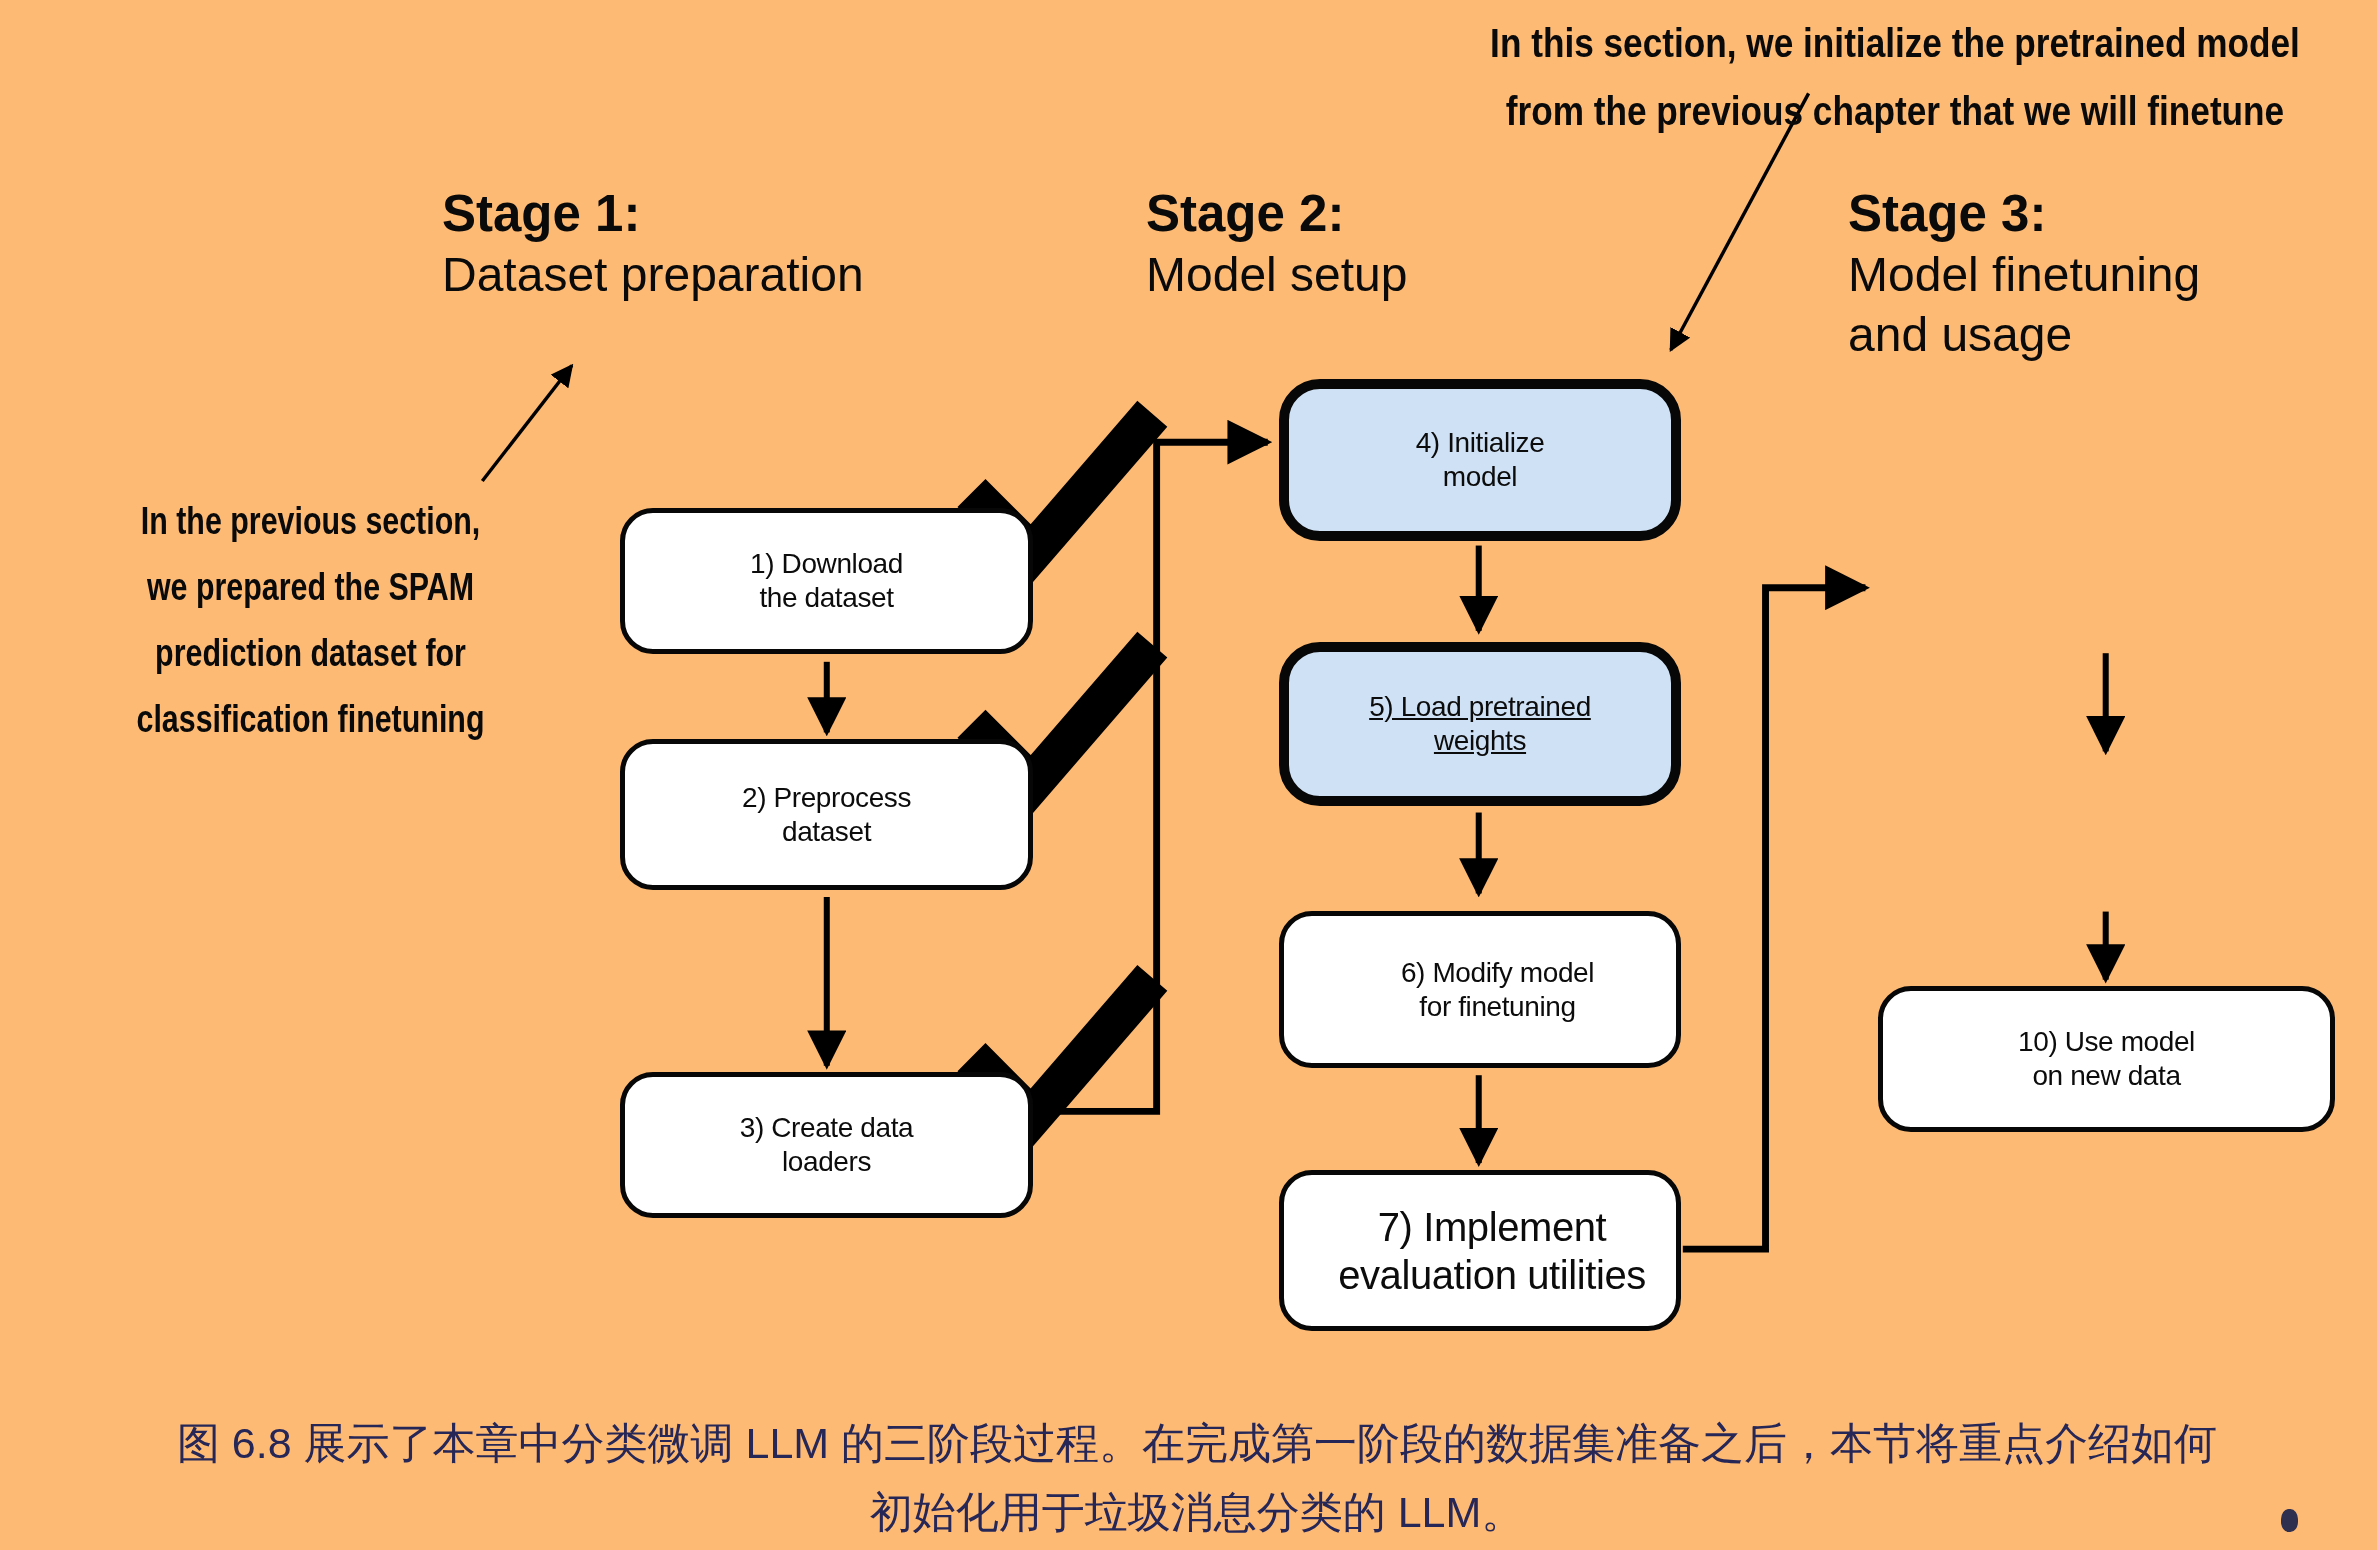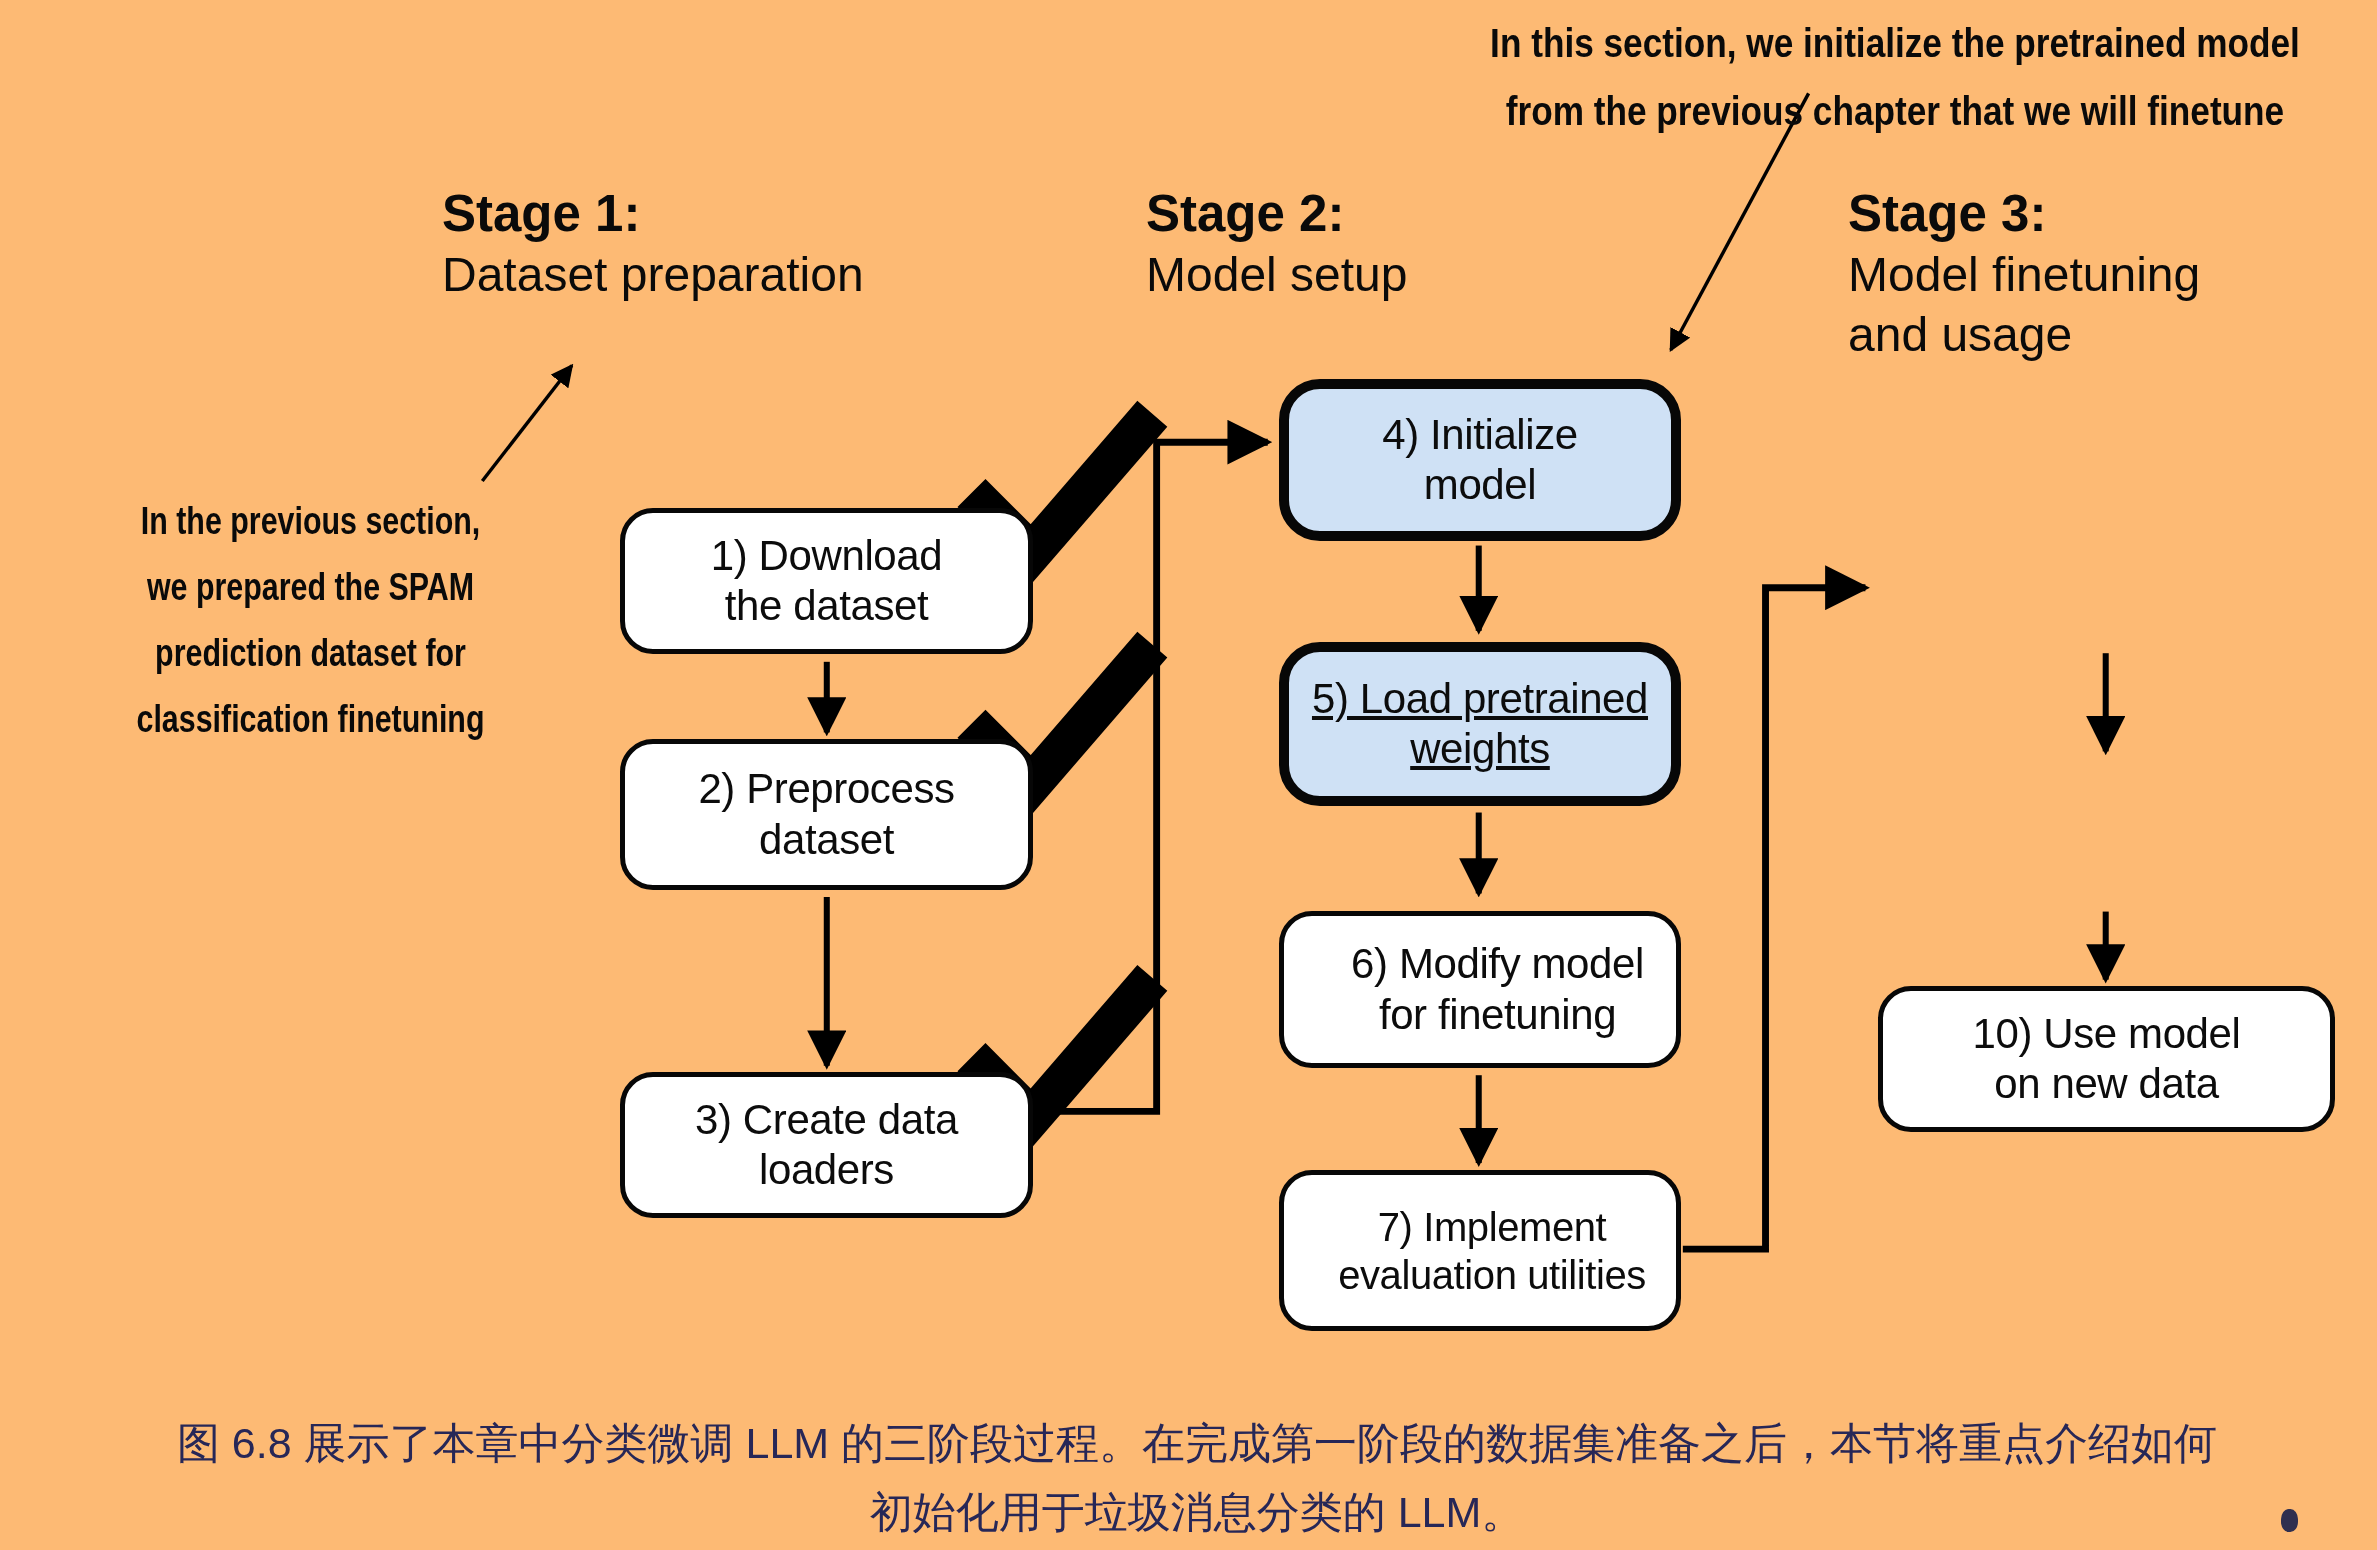--- a/index.html
+++ b/index.html
@@ -18,21 +18,21 @@
   }
   #wires{position:absolute;left:0;top:0;width:2377px;height:1551px;}
   .box{
     position:absolute;
     box-sizing:border-box;
     background:#ffffff;
     border:5.2px solid #070707;
     border-radius:33px;
     display:flex;align-items:center;justify-content:center;
     text-align:center;
-    font-size:42px;line-height:1.2;letter-spacing:-0.4px;
+    font-size:28px;line-height:1.2;letter-spacing:-0.4px;
     color:var(--ink);
     white-space:pre-line;
     z-index:2;
   }
   .box.hl{
     background:var(--hl);
     border-width:10.3px;
     border-radius:41px;
   }
   .b1{left:620px;top:508px;width:413px;height:146px;}

